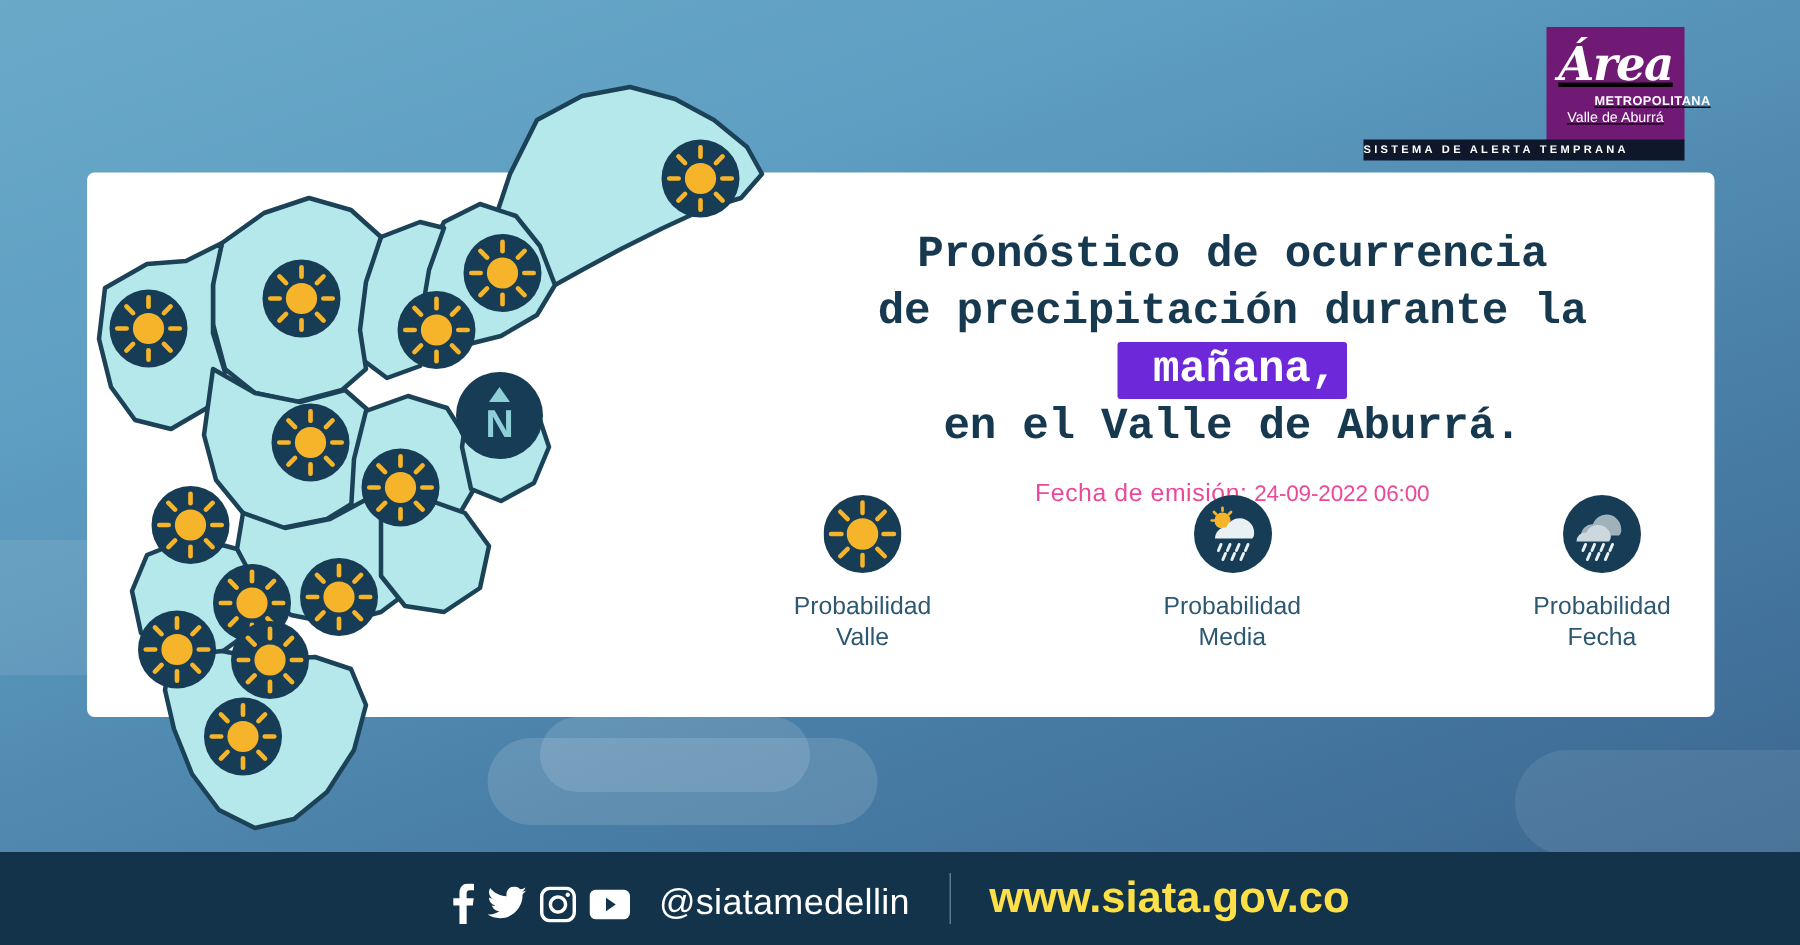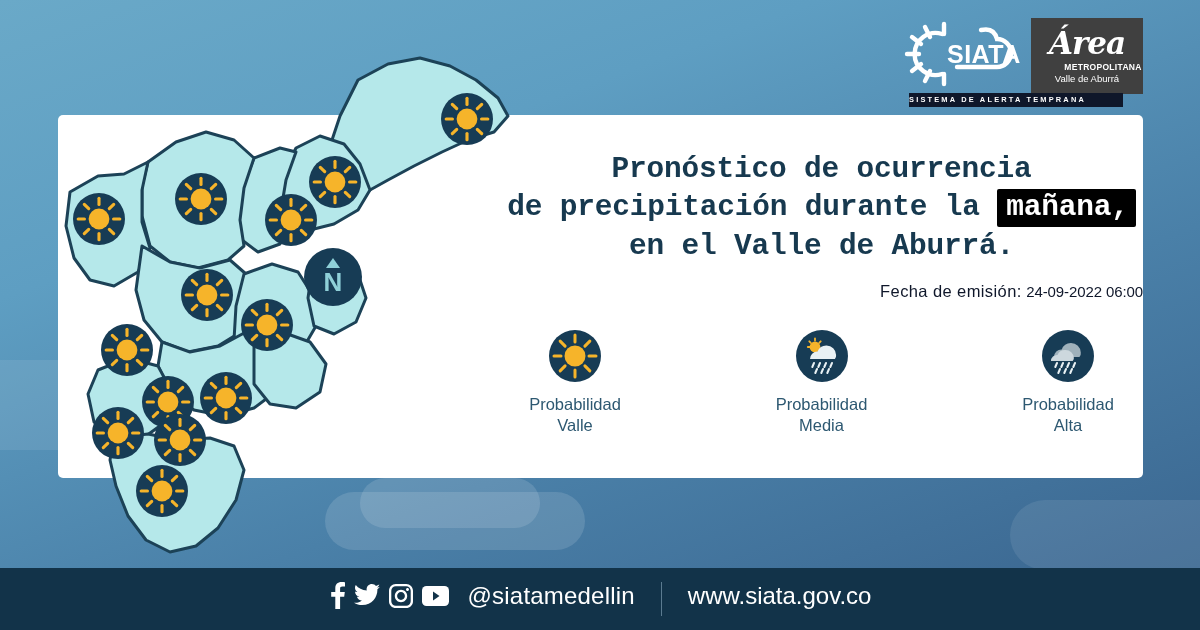--- a/index.html
+++ b/index.html
@@ -12,22 +12,23 @@
   #stage { position:absolute; inset:0; }
 
   
   .bgcloud { position:absolute; background:#ffffff; opacity:.085; border-radius:999px; }
   .bgcloud.b { opacity:.13; }
 
   
   .logos { position:absolute; left:895px; top:14px; width:240px; height:100px; }
   .siata-logo { position:absolute; left:0; top:4px; width:130px; height:72px; }
   .area-logo {
-    position:absolute; left:1031px; top:18px; width:112px; height:76px;
-    background:#404040;
+    position:absolute; left:1031px; top:18px; width:92px; height:76px;
+    background:#701a75;
+    text-decoration:underline;
   }
   .area-script {
     color:#fff; font-family:"DejaVu Serif", serif; font-style:italic;
     font-size:31px; font-weight:bold; text-align:center; line-height:1;
     padding-top:10px; letter-spacing:-1px;
   }
   .area-l1 { color:#fff; font-size:8.5px; font-weight:bold; text-align:center;
              letter-spacing:.3px; margin-top:3px; font-family:"Liberation Sans",sans-serif;padding-left:32px;}
   .area-l2 { color:#fff; font-size:9.5px; text-align:center; margin-top:1px;
              font-family:"Liberation Sans",sans-serif;}
@@ -47,23 +48,23 @@
   
   .map-wrap { position:absolute; left:58px; top:40px; width:450px; height:530px; }
   .map-wrap svg { width:100%; height:100%; display:block; overflow:visible;}
 
   
   .panel { position:absolute; left:500px; top:150px; width:643px; }
   .title {
     color:#17394f; font-weight:bold; font-size:29.5px; line-height:1.30;
     text-align:center; font-family:Liberation Mono, monospace; letter-spacing:-.2px;
   }
-  .hl { background:#000000; color:#fff; padding:1px 7px 3px 9px; border-radius:2px; }
+  .hl { background:#6d28d9; color:#fff; padding:1px 7px 3px 24px; border-radius:2px; }
   .date-row {
-    text-align:right; margin-top:17px; color:#0f172a;
+    text-align:center; margin-top:17px; color:#ec4899;
     font-family:"Liberation Sans", sans-serif;
   }
   .date-lbl { font-size:16.5px; letter-spacing:.4px; }
   .date-val { font-size:15px; letter-spacing:-.1px; }
 
   
   .legend {
     position:absolute; left:500px; top:330px; width:643px;
     display:flex; justify-content:space-between; gap:88px;
   }
@@ -72,56 +73,40 @@
   .leg-label {
     color:#2d5871; font-size:16.5px; line-height:1.28;
     font-family:"Liberation Sans", sans-serif;
   }
 
   
   .footer {
     position:absolute; left:0; bottom:0; width:1200px; height:62px;
     background:#123349; display:flex; align-items:center; justify-content:center;
   }
-  .footer-inner { display:flex; align-items:flex-start; }
+  .footer-inner { display:flex; align-items:flex-end; }
   .social { display:flex; align-items:center; gap:9px; margin-right:19px; }
   .social svg { display:block; }
   .handle {
     color:#fff; font-size:24px; font-family:"Liberation Sans", sans-serif;
     letter-spacing:.2px;
   }
   .divider { width:1px; height:34px; background:#5b7b90; margin:0 26px; }
-  .url { color:#ffffff; font-size:24px; font-family:"Liberation Sans", sans-serif; }
+  .url { color:#fde047; font-size:29px; font-family:"Liberation Sans", sans-serif;font-weight:bold; }
 </style>
 </head>
 <body>
 
 <div id="stage">
 
   <div class="bgcloud" style="left:-60px;top:360px;width:300px;height:90px;"></div>
   <div class="bgcloud b" style="left:325px;top:492px;width:260px;height:58px;"></div>
   <div class="bgcloud b" style="left:360px;top:478px;width:180px;height:50px;"></div>
   <div class="bgcloud" style="left:1010px;top:500px;width:260px;height:70px;"></div>
 
-  <div class="logos">
-    <svg class="siata-logo" viewBox="0 0 130 72">
-      <g stroke="#ffffff" stroke-width="4.4" fill="none" stroke-linecap="round">
-        <path d="M47 16 A21 21 0 1 0 47 56"></path>
-        <line x1="12" y1="36" x2="24" y2="36"></line>
-        <line x1="17" y1="19" x2="26" y2="26"></line>
-        <line x1="17" y1="53" x2="26" y2="46"></line>
-        <line x1="30" y1="9" x2="35" y2="19"></line>
-        <line x1="30" y1="63" x2="35" y2="53"></line>
-        <line x1="49" y1="6" x2="49" y2="16"></line>
-        <line x1="49" y1="66" x2="49" y2="56"></line>
-        <path d="M62 49 h40 a14 14 0 0 0 0-28 q-3 -12 -16 -9"></path>
-      </g>
-      <text x="52" y="45" fill="#ffffff" font-size="25" font-weight="bold" font-family="Liberation Sans, sans-serif" letter-spacing="0.5">SIATA</text>
-    </svg>
-  </div>
 
   <div class="area-logo">
     <div class="area-script">Área</div>
     <div class="area-l1">METROPOLITANA</div>
     <div class="area-l2">Valle de Aburrá</div>
   </div>
 
   <div class="tagline">SISTEMA DE ALERTA TEMPRANA</div>
 
   <div class="card"></div>
@@ -380,21 +365,21 @@
               <line x1="21" y1="33" x2="19.3" y2="37"></line>
       <line x1="27" y1="33" x2="25.3" y2="37"></line>
               <line x1="33" y1="33" x2="31.3" y2="37"></line>
       <line x1="18" y1="39" x2="16.3" y2="43"></line>
               <line x1="24" y1="39" x2="22.3" y2="43"></line>
       <line x1="30" y1="39" x2="28.3" y2="43"></line>
     </g>
           </svg></div>
      <div class="leg-label">
        <span>Probabilidad</span><br>
-       <span>Alta</span>
+       <span>Fecha</span>
      </div>
       </div>
     </div>
 
   <div class="footer">
     <div class="footer-inner">
       <div class="social">
         <span>
           <svg width="16" height="27" viewBox="0 0 16 27">
               <path fill="#fff" d="M11.1 27V14.7h4.1l.6-4.8h-4.7V6.8c0-1.4.4-2.3 2.4-2.3h2.5V.2C15.6.1 14.1 0 12.4 0 8.8 0 6.3 2.2 6.3 6.3v3.6H2.2v4.8h4.1V27z"></path>

